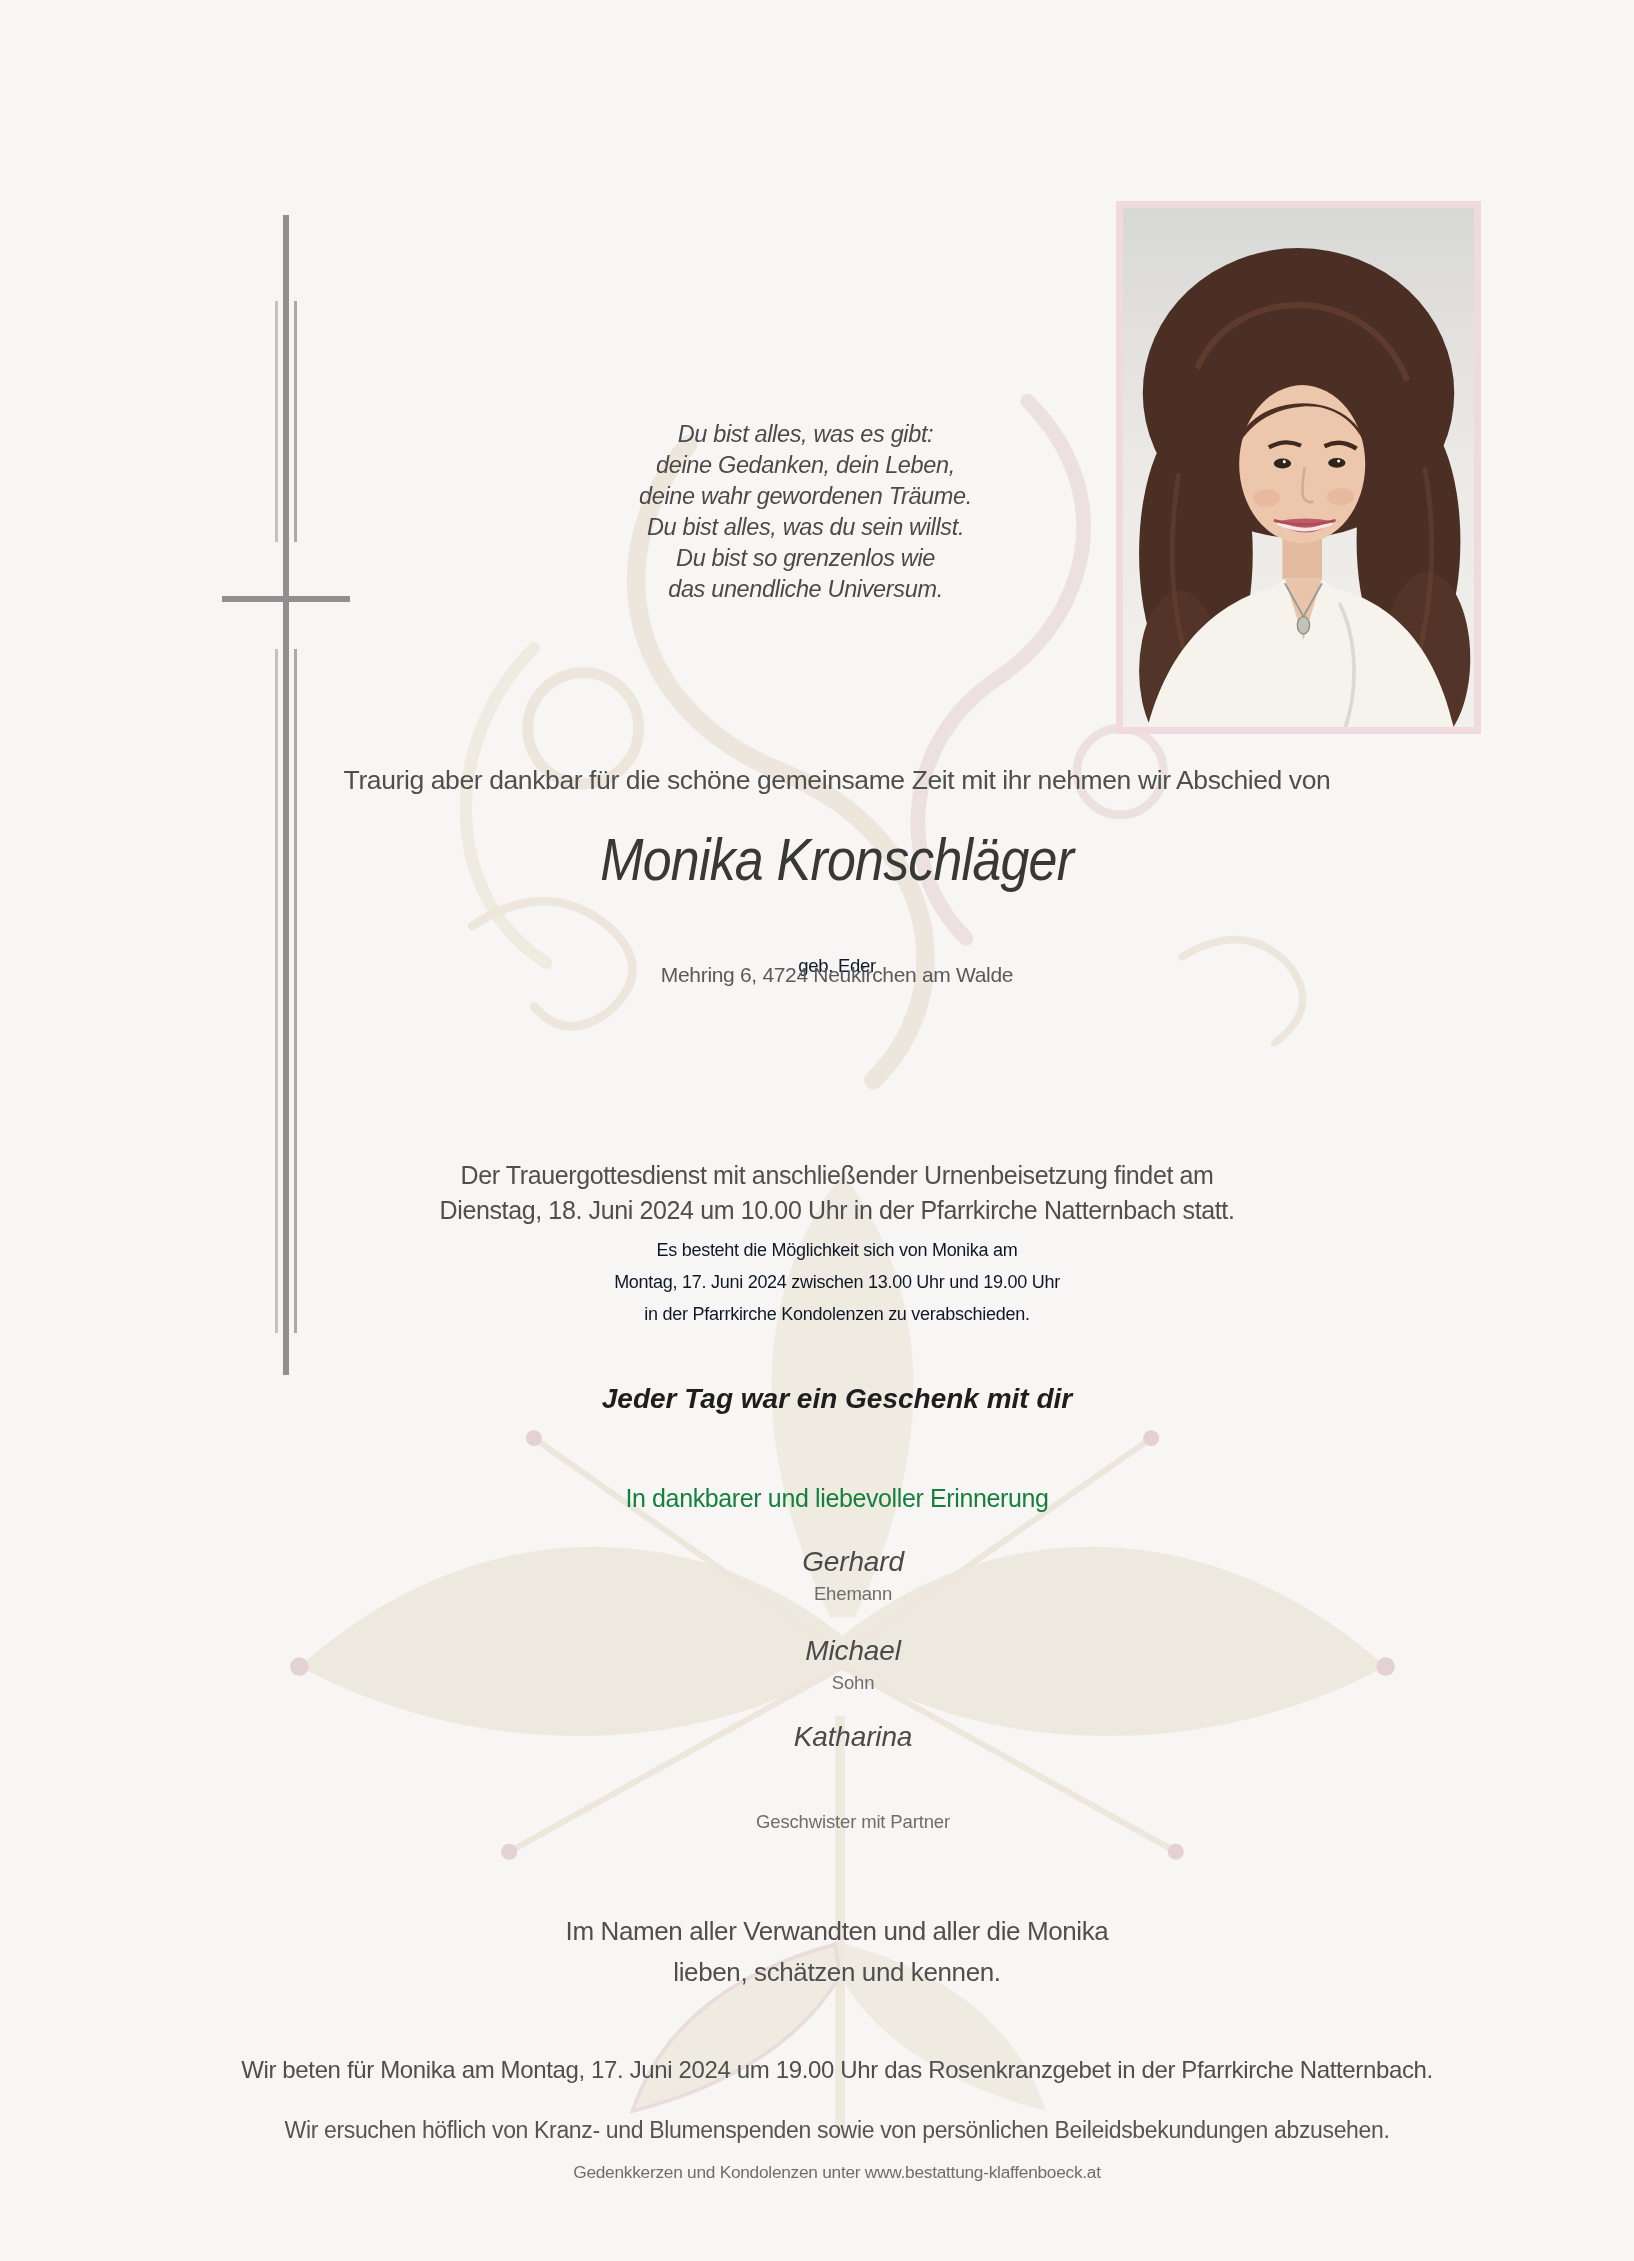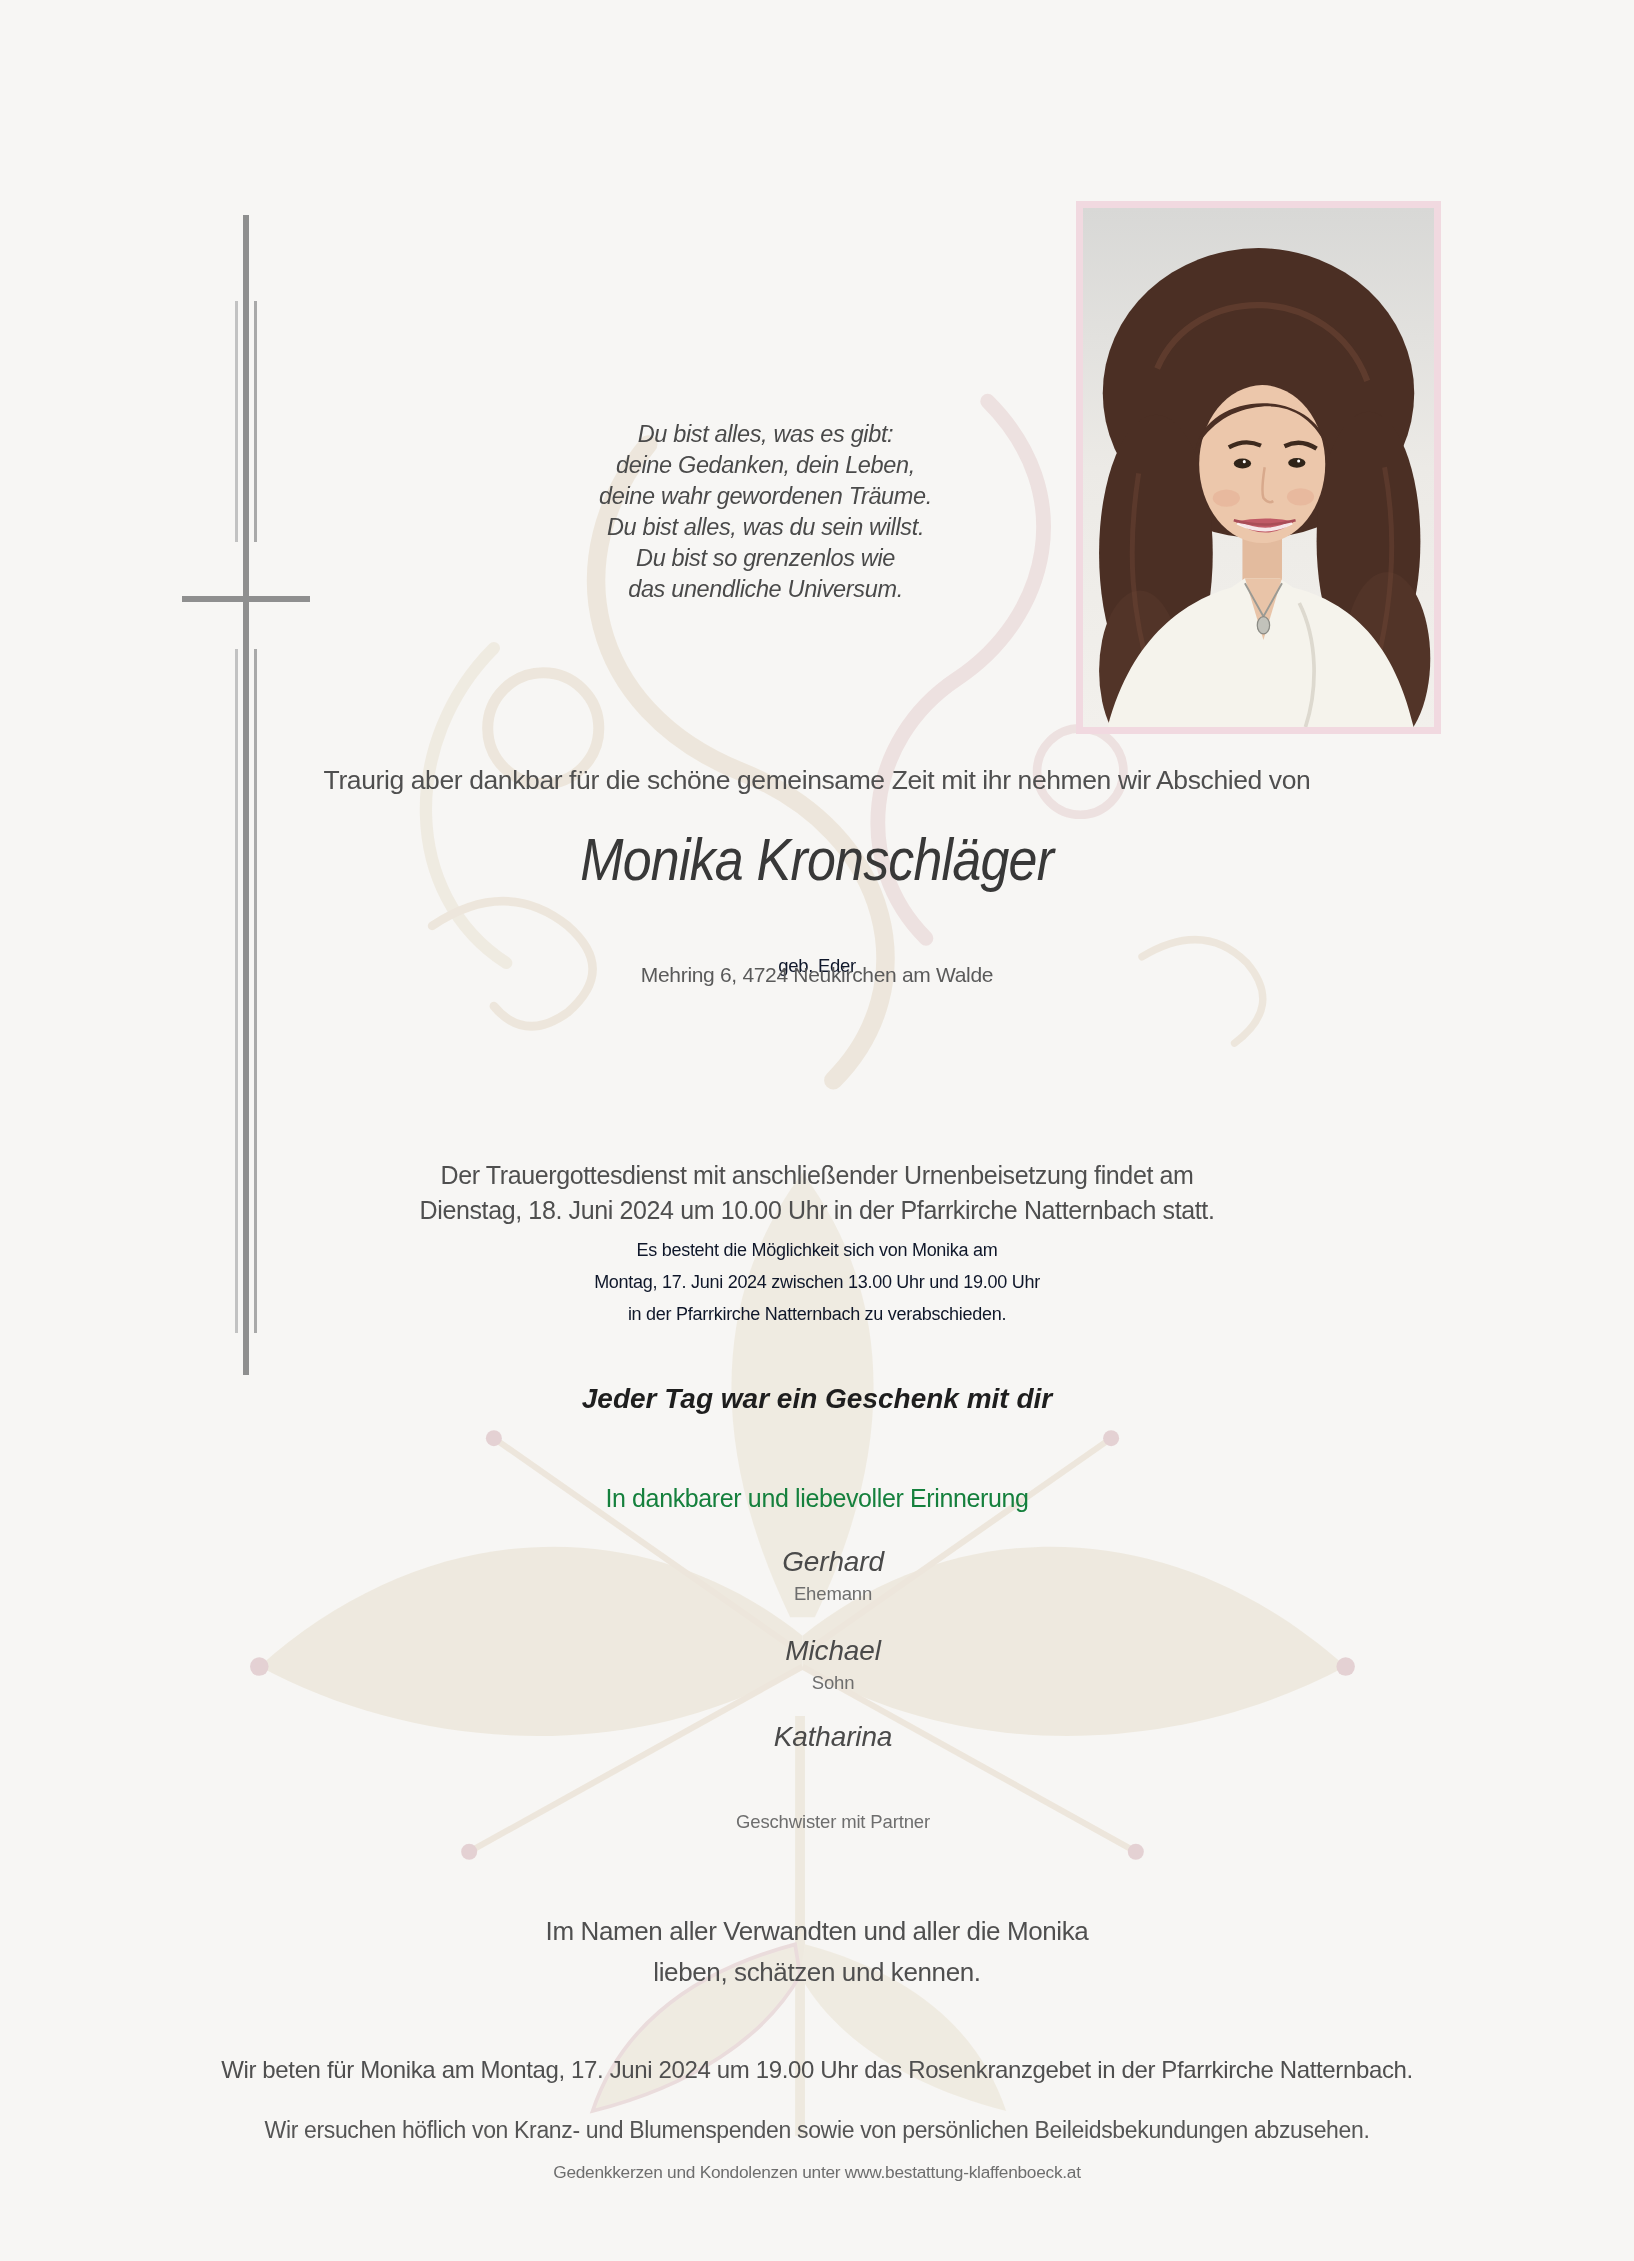--- a/index.html
+++ b/index.html
@@ -2,21 +2,21 @@
 <html style="font-size:10px"><head>
 <meta charset="utf-8">
 <style>
   html,body{margin:0;padding:0;}
   body{
     width:1634px;height:2261px;position:relative;overflow:hidden;
     background:#f7f6f4;
     font-family:"Liberation Sans",sans-serif;
     -webkit-font-smoothing:antialiased;
   }
-  .page{position:absolute;inset:0;}
+  .page{position:absolute;inset:0;margin-left:40px;}
   .t{position:absolute;left:0;width:100%;text-align:center;color:#515151;letter-spacing:-0.015em;}
   .poem{top:419px;left:0;width:1531px;font-style:italic;font-size:23.5px;line-height:31px;color:#4a4a4a;}
   .intro{top:765px;font-size:26.5px;color:#4f4f4f;}
   .name{top:826px;font-size:59px;font-style:italic;color:#383838;}
   .condense{display:inline-block;transform:scaleX(0.88);transform-origin:center;}
   .maiden{top:955px;font-size:18.5px;color:#0f172a;}
   .address{top:963px;font-size:21px;color:#5a5a5a;}
   .dates{top:1032px;font-size:25px;line-height:42px;color:#4f4f4f;}
   .dates .inner{display:inline-block;text-align:left;}
   .service{top:1158px;font-size:25px;line-height:35px;color:#4f4f4f;}
@@ -166,21 +166,21 @@
 
 
   <div class="t service">
     <div>Der Trauergottesdienst mit anschließender Urnenbeisetzung findet am</div>
     <div>Dienstag, 18. Juni 2024 um 10.00 Uhr in der Pfarrkirche Natternbach statt.</div>
   </div>
 
   <div class="t farewell">
     <div>Es besteht die Möglichkeit sich von Monika am</div>
     <div>Montag, 17. Juni 2024 zwischen 13.00 Uhr und 19.00 Uhr</div>
-    <div>in der Pfarrkirche Natternbach zu verabschieden.</div>
+    <div>in der Pfarrkirche Kondolenzen zu verabschieden.</div>
   </div>
 
   <div class="t motto">Jeder Tag war ein Geschenk mit dir</div>
 
   <div class="t remembrance">In dankbarer und liebevoller Erinnerung</div>
 
   <div class="mourner mourner1">
     <div class="m-name">Gerhard</div>
     <div class="m-rel">Ehemann</div>
   </div>

